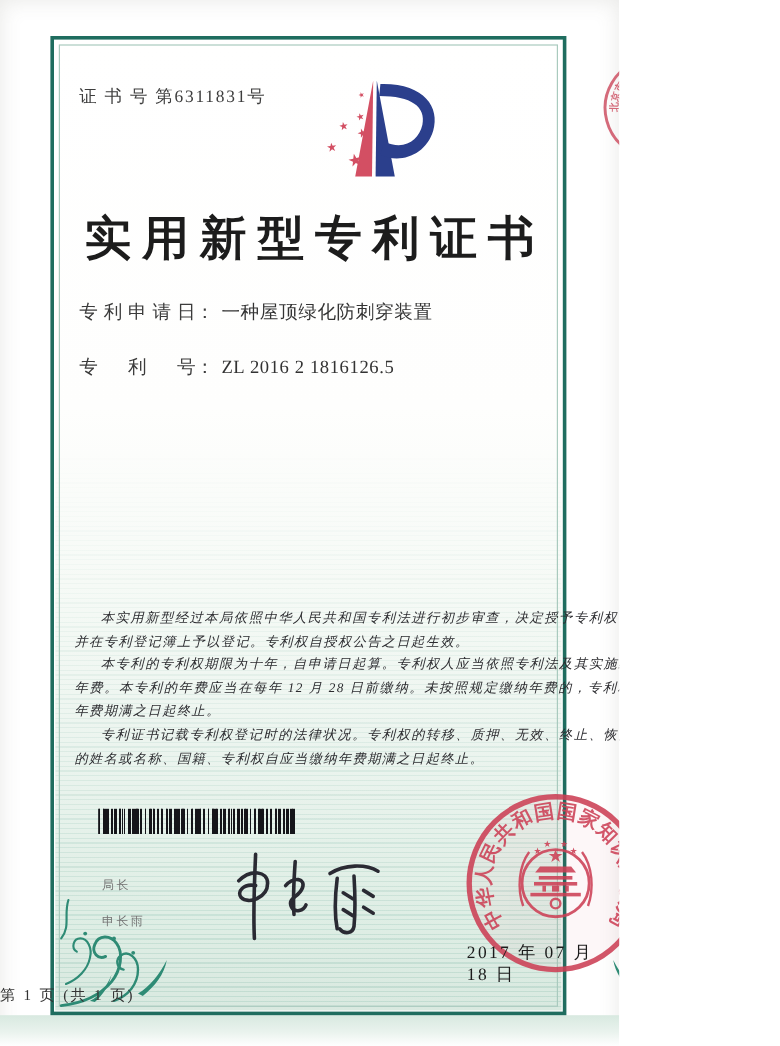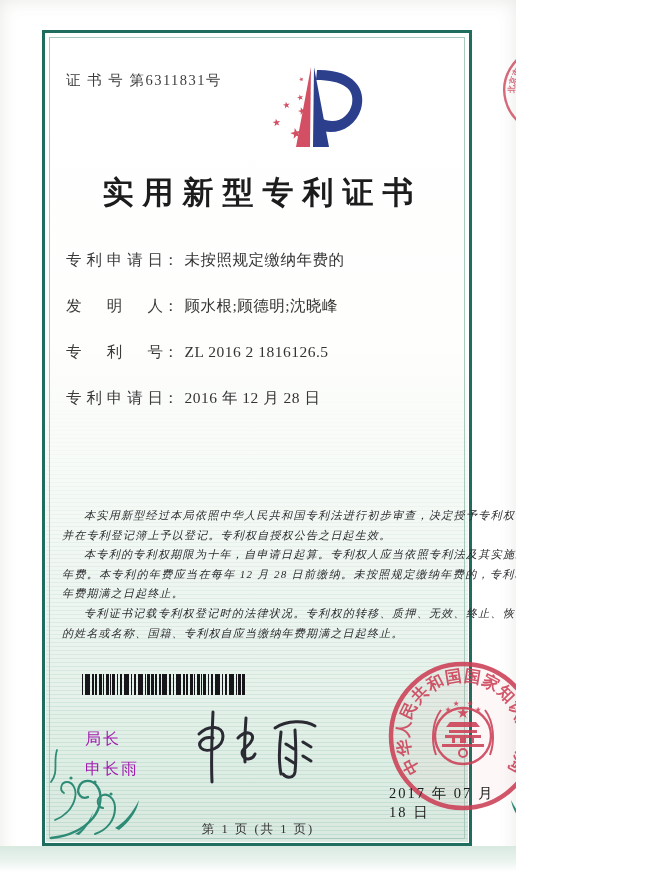--- a/index.html
+++ b/index.html
@@ -26,21 +26,21 @@
   .bottom-band{
     position:absolute;left:0;right:0;bottom:0;height:26px;
     background:linear-gradient(180deg,#d8e9e0 0%,#eaf3ee 55%,#ffffff 100%);z-index:0;
   }
   
   .cert-no{position:absolute;left:66px;top:71px;font-size:14.5px;letter-spacing:1.5px;color:#3d3d3d;z-index:3;}
   .logo{position:absolute;left:255px;top:54px;width:140px;height:108px;z-index:2;}
   .tax-seal{position:absolute;left:490px;top:34px;width:112px;height:112px;z-index:4;opacity:.88;}
   .title{
     position:absolute;left:0;right:0;top:172px;text-align:center;
-    font-size:31px;font-weight:600;letter-spacing:9px;text-indent:9px;color:#1c1c1c;z-index:3;
+    font-size:39px;font-weight:600;letter-spacing:9px;text-indent:9px;color:#1c1c1c;z-index:3;
   }
   
   .fields{position:absolute;left:66px;top:250px;width:505px;z-index:3;}
   .field-row{height:20px;margin-bottom:26px;font-size:15.5px;color:#3b3b3b;white-space:nowrap;}
   .field-label{display:inline-block;width:97px;text-align:justify;text-align-last:justify;vertical-align:bottom;}
   .field-colon{display:inline-block;}
   .field-value{margin-left:6px;letter-spacing:.5px;color:#333;}
   
   .body-text{
     position:absolute;left:62px;top:506px;width:527px;z-index:3;
@@ -53,26 +53,26 @@
     position:absolute;left:82px;top:674px;width:164px;height:21px;z-index:3;
     background-image:
       repeating-linear-gradient(90deg,#15151a 0 1.5px,transparent 1.5px 3.5px),
       repeating-linear-gradient(90deg,#15151a 0 1px,transparent 1px 6.5px),
       repeating-linear-gradient(90deg,transparent 0 4px,#15151a 4px 6px,transparent 6px 13px);
   }
   
   .signer{
     position:absolute;left:85px;top:724px;z-index:3;
     font-family:"Liberation Sans","DejaVu Sans",sans-serif;
-    font-size:16px;line-height:30px;color:#a21caf;letter-spacing:2px;
+    font-size:10px;line-height:30px;color:#737373;letter-spacing:2px;
   }
   .signature{position:absolute;left:183px;top:704px;width:150px;height:86px;z-index:4;}
   .main-seal{position:absolute;left:377px;top:650px;width:172px;height:172px;z-index:2;opacity:.88;}
   .seal-date{position:absolute;left:389px;top:784px;font-size:14.5px;letter-spacing:2px;color:#1b1b1b;z-index:5;}
-  .footer{position:absolute;left:0;right:0;top:821px;text-align:center;font-size:12.5px;letter-spacing:2px;color:#333;z-index:3;}
+  .footer{position:absolute;left:0;right:0;top:821px;font-size:12.5px;letter-spacing:2px;color:#333;z-index:3;}
   
   .ornament{position:absolute;width:112px;height:102px;z-index:1;}
   .ornament.left{left:47px;top:742px;}
   .ornament.right{left:491px;top:742px;transform:scaleX(-1);}
 </style>
 </head>
 <body>
 
 <div class="cert">
 
@@ -115,30 +115,24 @@
       </text>
       <text x="55" y="52" font-size="10" font-weight="bold" text-anchor="middle">印花税</text>
       <text x="55" y="65" font-size="10" font-weight="bold" text-anchor="middle">代扣专用章</text>
     </g>
   </svg>
 
   <div class="title">实用新型专利证书</div>
 
   <div class="fields">
     <div class="field-row">
-      <span class="field-label">专利申请日</span><span class="field-colon">：</span><span class="field-value">未按照规定缴纳年费的</span>
-    </div>
-    <div class="field-row">
-      <span class="field-label">发明人</span><span class="field-colon">：</span><span class="field-value">顾水根;顾德明;沈晓峰</span>
+      <span class="field-label">专利申请日</span><span class="field-colon">：</span><span class="field-value">一种屋顶绿化防刺穿装置</span>
     </div>
     <div class="field-row">
       <span class="field-label">专利号</span><span class="field-colon">：</span><span class="field-value">ZL 2016 2 1816126.5</span>
-    </div>
-    <div class="field-row">
-      <span class="field-label">专利申请日</span><span class="field-colon">：</span><span class="field-value">2016 年 12 月 28 日</span>
     </div>
   </div>
 
   <div class="body-text">
     <p>本实用新型经过本局依照中华人民共和国专利法进行初步审查，决定授予专利权、颁发本证书并在专利登记簿上予以登记。专利权自授权公告之日起生效。</p>
     <p>本专利的专利权期限为十年，自申请日起算。专利权人应当依照专利法及其实施细则规定缴纳年费。本专利的年费应当在每年 12 月 28 日前缴纳。未按照规定缴纳年费的，专利权自应当缴纳年费期满之日起终止。</p>
     <p>专利证书记载专利权登记时的法律状况。专利权的转移、质押、无效、终止、恢复和专利权人的姓名或名称、国籍、专利权自应当缴纳年费期满之日起终止。</p>
   </div>
 
   <div class="barcode"></div>

